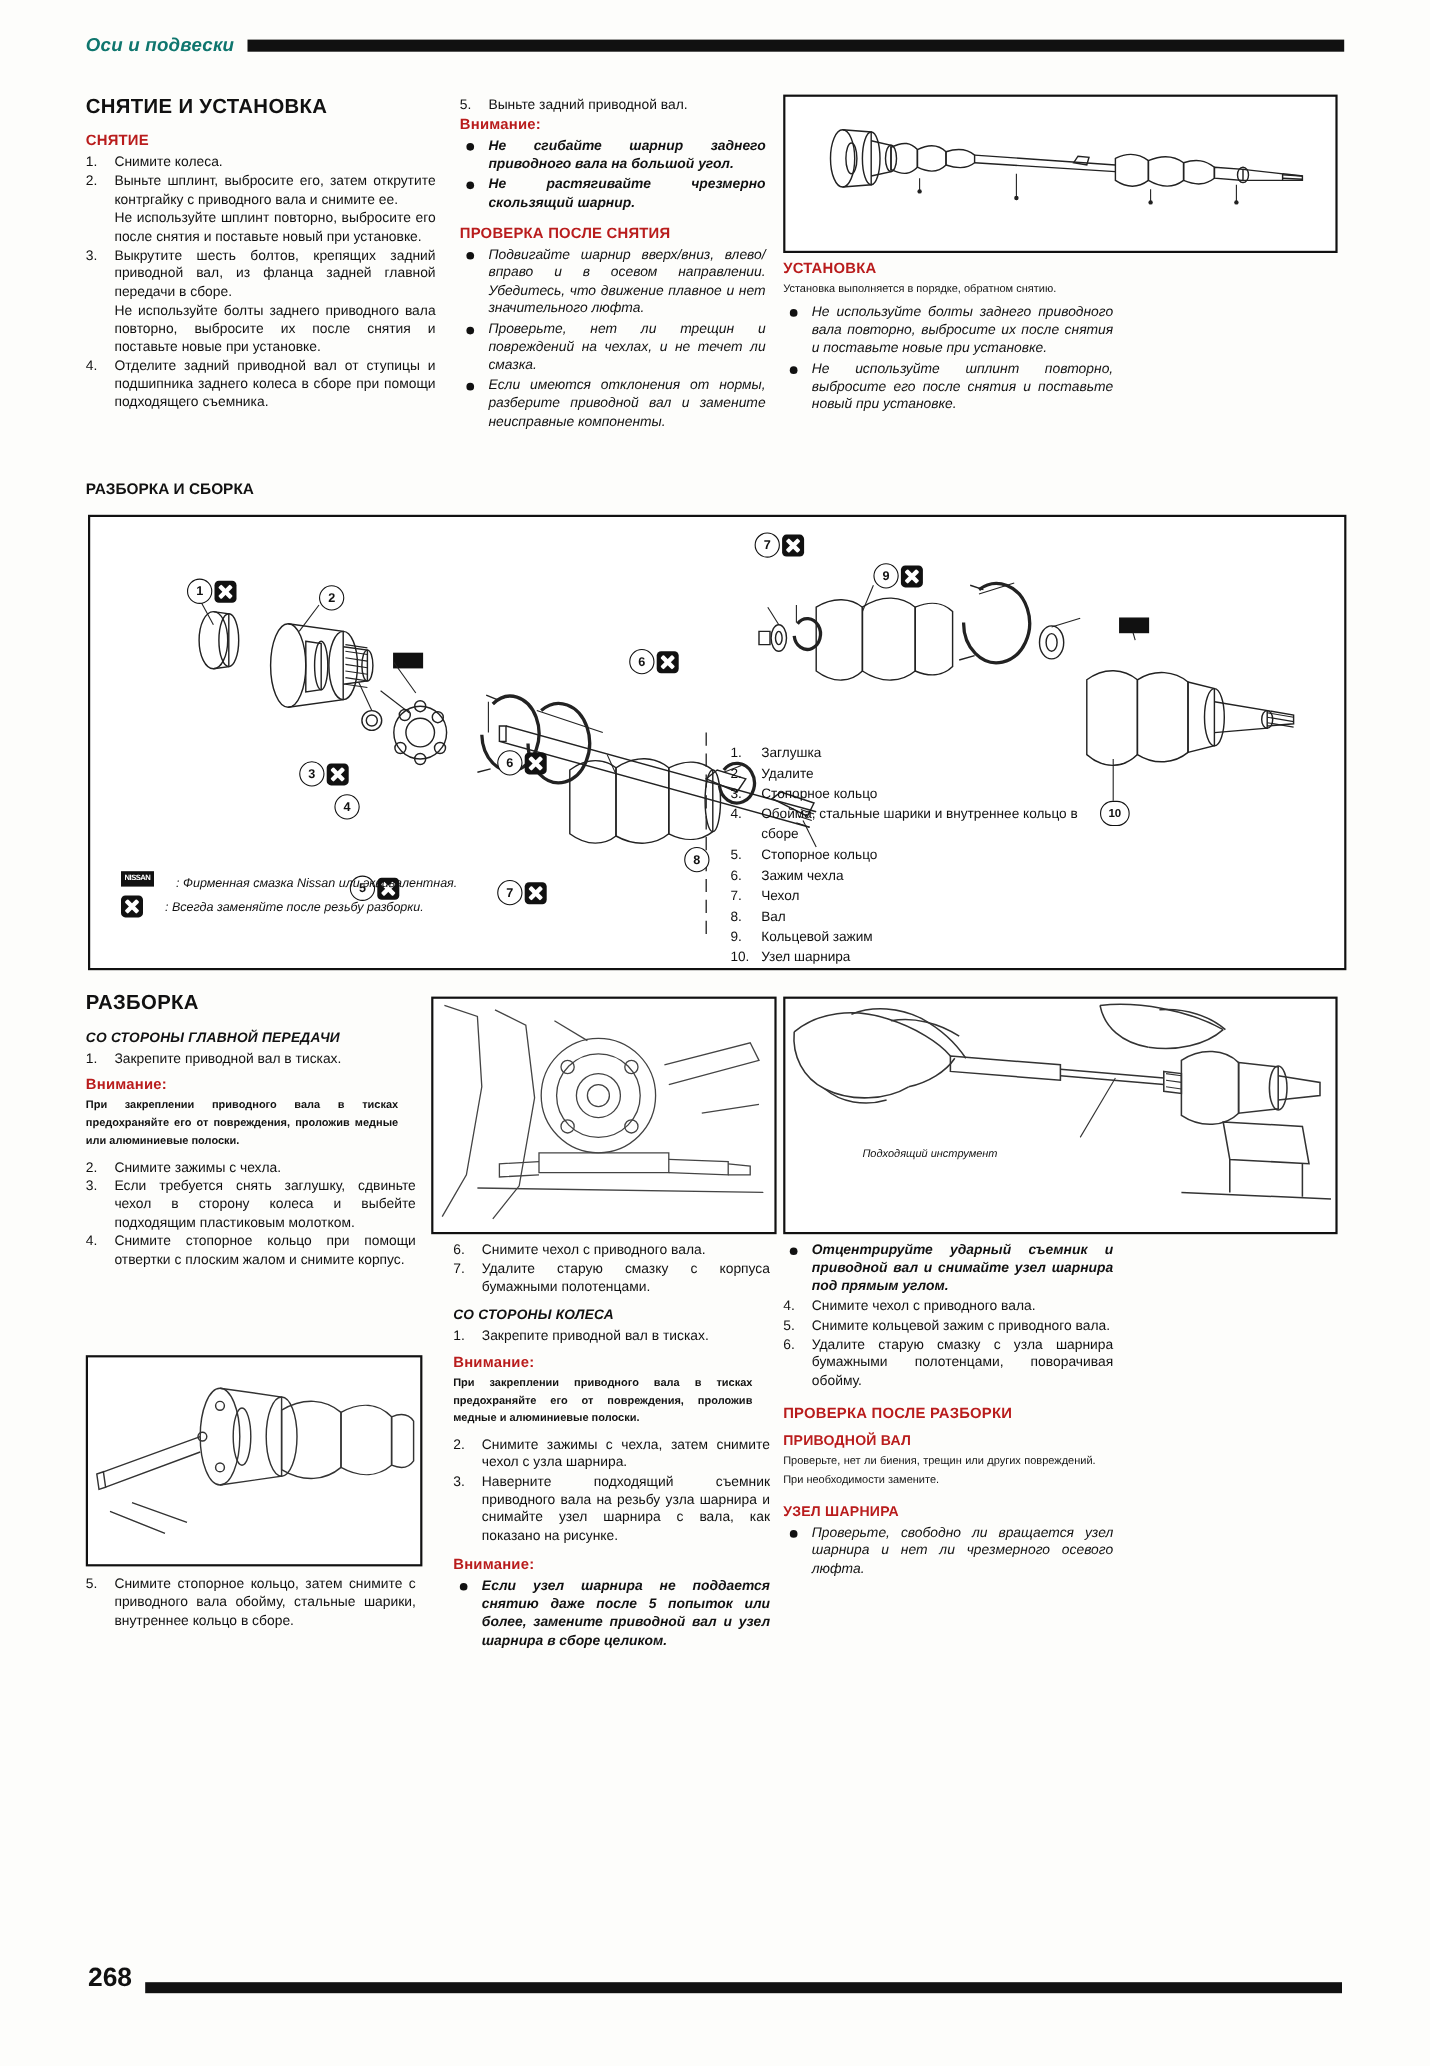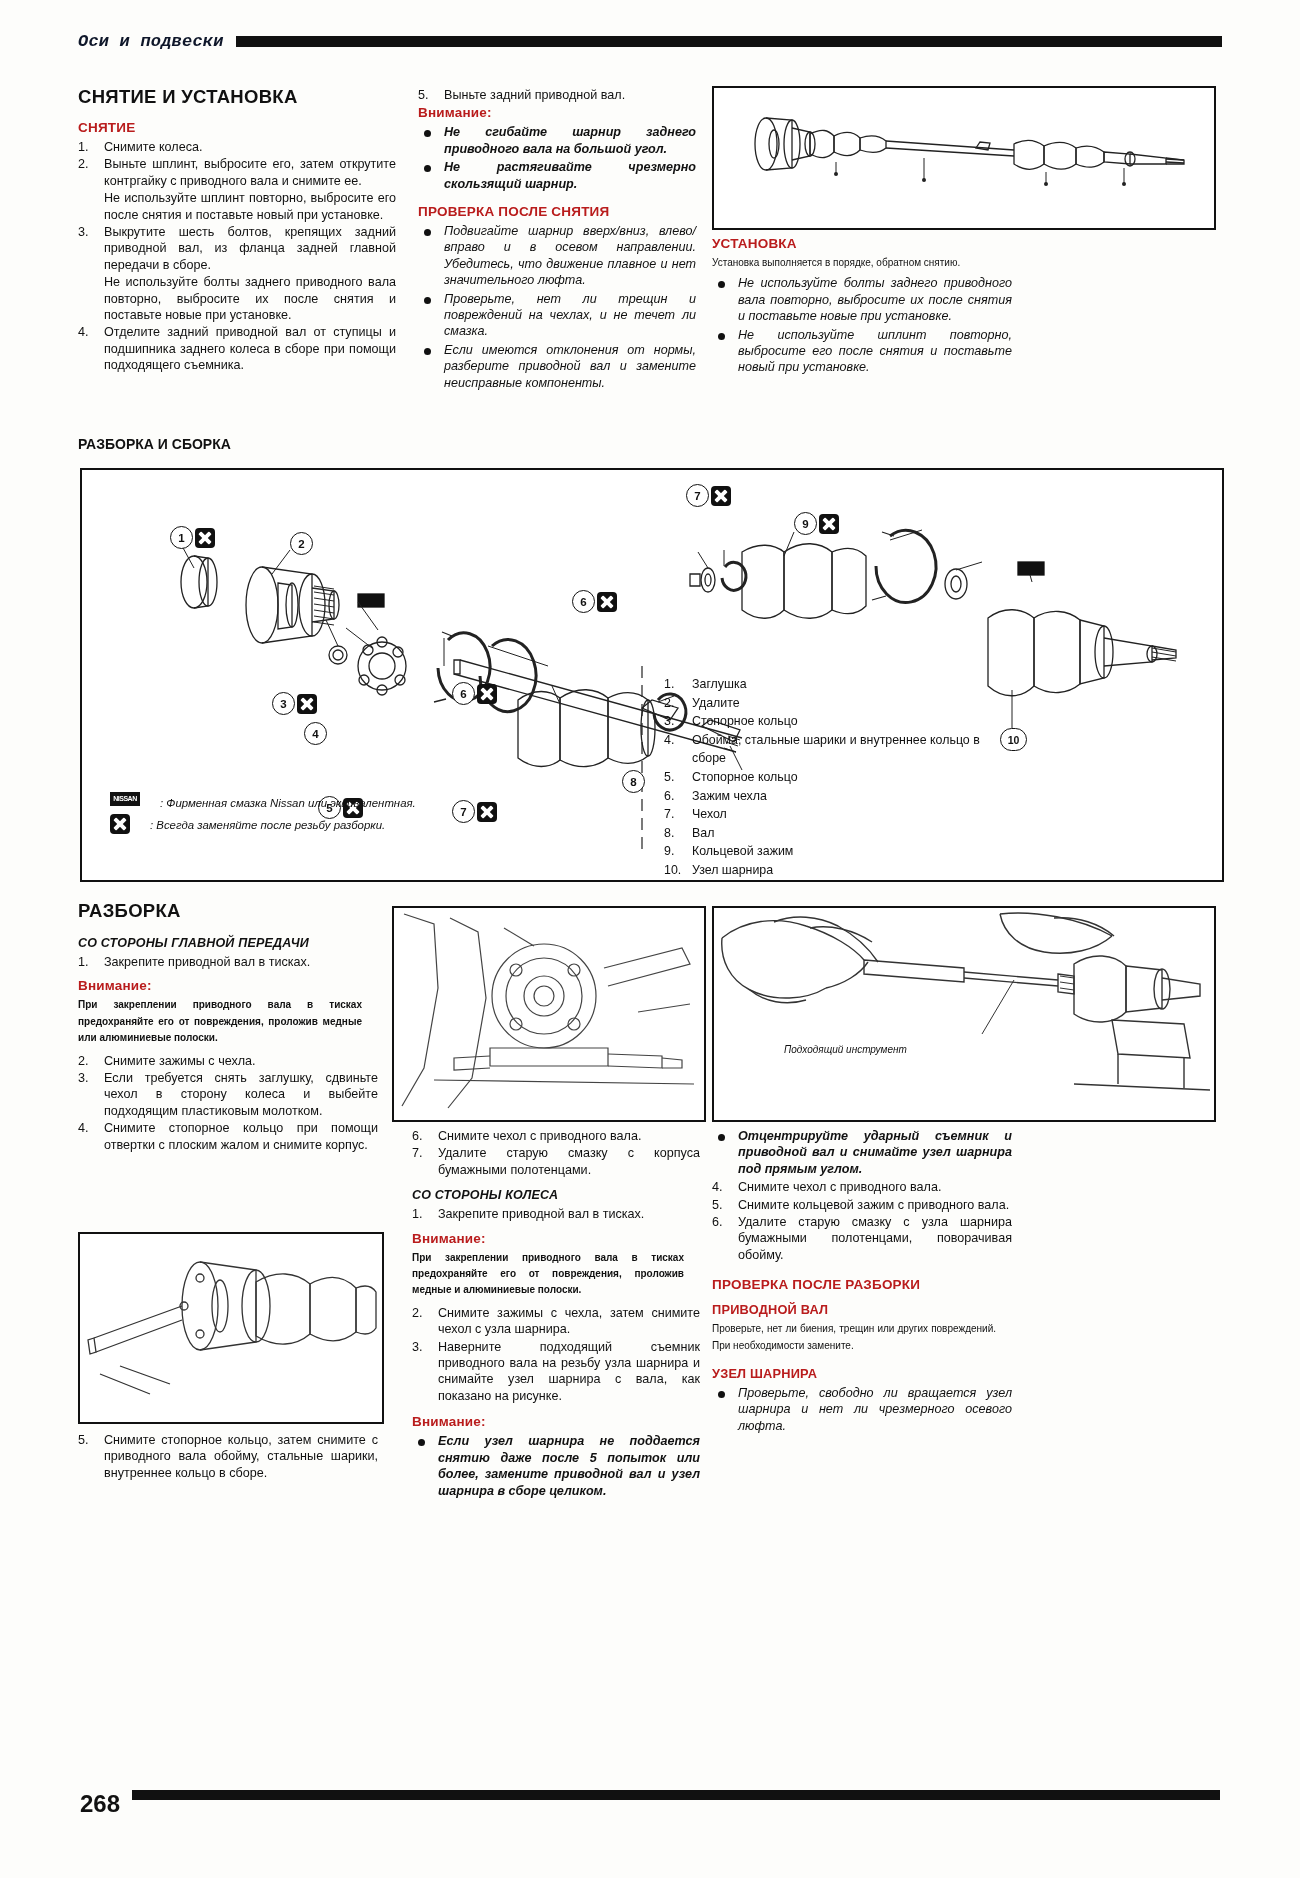--- a/index.html
+++ b/index.html
@@ -16,21 +16,21 @@
     left:0;top:0;width:1300px;height:1878px;
     background:#fdfdfb;
   }
   
   .hdr{
     position:absolute;left:78px;top:28px;width:1144px;height:26px;
     display:flex;align-items:center;gap:12px;
   }
   .hdr-title{
     font-size:17px;font-weight:bold;font-style:italic;
-    letter-spacing:.2px;white-space:nowrap;color:#0f172a;font-family:Liberation Mono, monospace;
+    letter-spacing:.2px;white-space:nowrap;color:#0f766e;
   }
   .hdr-bar{flex:1;height:11px;background:#111;}
   
   .h1{
     font-size:18.5px;font-weight:bold;letter-spacing:.3px;
     margin:0 0 12px 0;color:#111;
   }
   .h2{
     font-size:13.5px;font-weight:bold;letter-spacing:.2px;
     margin:0 0 4px 0;color:#b91c1c;
@@ -99,21 +99,21 @@
     background:#fff;font-weight:bold;
   }
   .cnum.wide{width:25px;border-radius:12px;font-size:10.5px;}
   
   .lc-a{position:absolute;left:78px;top:900px;width:300px;}
   .lc-b{position:absolute;left:412px;top:1128px;width:288px;}
   .lc-c{position:absolute;left:712px;top:1128px;width:300px;}
   
   .pgnum{
     position:absolute;left:80px;top:1790px;width:1140px;height:22px;
-    display:flex;align-items:flex-start;gap:12px;
+    display:flex;align-items:flex-end;gap:12px;
   }
   .pgnum .n{font-size:24px;font-weight:bold;}
   .pgnum .bar{flex:1;height:10px;background:#111;}
   svg{display:block;}
   .cap{
     position:absolute;font-size:10px;font-style:italic;color:#111;
   }
 </style>
 </head>
 <body>

